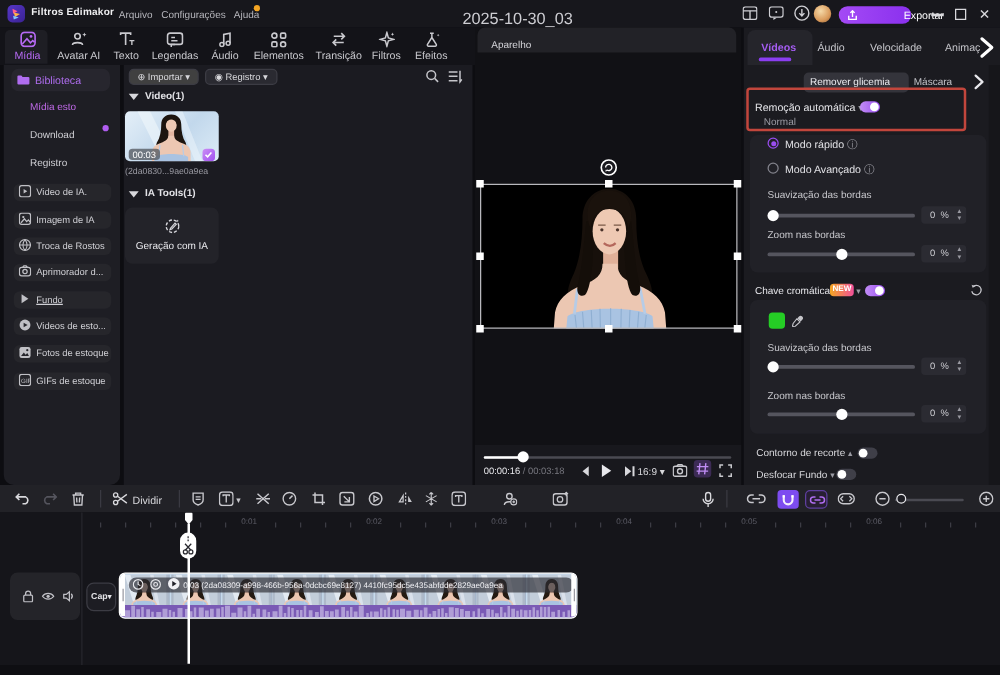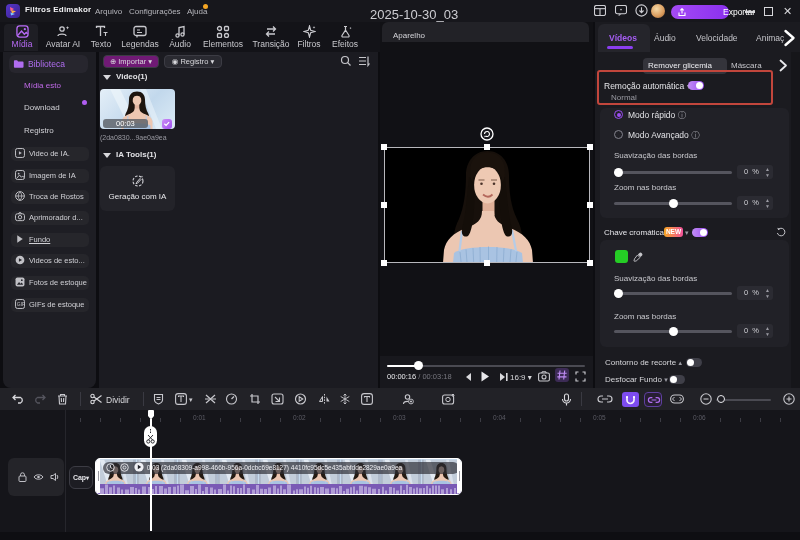--- a/index.html
+++ b/index.html
@@ -196,21 +196,21 @@
       <svg width="10" height="10" viewBox="0 0 11 11">
           <rect x="0.6" y="0.6" width="9.8" height="9.8" rx="2" fill="none" stroke="#c0c0c5" stroke-width="1.1"></rect>
           <text x="2" y="8" font-size="5.5" fill="#c0c0c5" font-family="Liberation Sans">GIF</text>
         </svg>GIFs de estoque
     </div>
   </div>
 
   <div class="abs" style="left:99px;top:52px;width:279px;height:336px;background:#1b1b21;"></div>
   <div id="media">
 
-    <div class="abs" style="left:103px;top:55px;width:56px;height:13px;background:#701a75;border:1px solid #3c3c44;border-radius:4px;color:#d8d8dc;font-size:7.5px;line-height:11px;text-align:center;">⊕ Importar ▾</div>
+    <div class="abs" style="left:103px;top:55px;width:56px;height:13px;background:#404040;border:1px solid #3c3c44;border-radius:4px;color:#d8d8dc;font-size:7.5px;line-height:11px;text-align:center;">⊕ Importar ▾</div>
     <div class="abs" style="left:164px;top:55px;width:58px;height:13px;background:#2a2a31;border:1px solid #3c3c44;border-radius:4px;color:#d8d8dc;font-size:7.5px;line-height:11px;text-align:center;">◉ Registro ▾</div>
     <svg class="abs" style="left:340px;top:55px;" width="12" height="12" viewBox="0 0 12 12">
         <circle cx="5" cy="5" r="3.5" fill="none" stroke="#c5c5ca" stroke-width="1.2"></circle>
         <line x1="7.7" y1="7.7" x2="10.5" y2="10.5" stroke="#c5c5ca" stroke-width="1.2"></line>
       </svg>
     <svg class="abs" style="left:358px;top:55px;" width="12" height="12" viewBox="0 0 12 12">
         <path d="M1 2.5 h7 M1 6 h7 M1 9.5 h7 M10 1.5 v9 l1.5 -2" fill="none" stroke="#c5c5ca" stroke-width="1.2"></path>
       </svg>
 
     <div class="abs" style="left:103px;top:75px;width:0;height:0;border-left:4px solid transparent;border-right:4px solid transparent;border-top:5px solid #d8d8dc;"></div>
@@ -222,21 +222,21 @@
         <path d="M40 0 L56 40 L62 40 L46 0 Z" fill="#eef6fb" opacity="0.5"></path>
 
         <path d="M37 2.5 C31.8 2.5 29 6 29 10.5 C29 16 28 21 25.5 25 C24.5 27.5 25 29.5 27.5 30 L46.5 30 C49 29.5 49.5 27.5 48.5 25 C46 21 45 16 45 10.5 C45 6 42.2 2.5 37 2.5 Z" fill="#1d150f"></path>
         <path d="M34.7 15 L39.3 15 L39.3 22 L34.7 22 Z" fill="#e3b59f"></path>
         <path d="M34.7 19.5 C34.7 22.5 31.5 24.3 27 26 C23.5 27.4 22 29.5 21.5 32.5 L21.5 40 L52.5 40 L52.5 32.5 C52 29.5 50.5 27.4 47 26 C42.5 24.3 39.3 22.5 39.3 19.5 Z" fill="#ecc7b2"></path>
         <path d="M23.5 36.5 C28 33.5 46 33.5 50.5 36.5 L50.5 40 L23.5 40 Z" fill="#a9c3e2"></path>
         <path d="M28 27 L27 36 M46 27 L47 36" stroke="#b6cce7" stroke-width="1"></path>
         <ellipse cx="37" cy="11" rx="4.4" ry="5.4" fill="#eec9b3"></ellipse>
         <path d="M37 3 C33.2 3 31.5 5.4 31.5 8.7 C31.5 10.1 31.8 11.2 32.2 12 C32.5 9.6 33.4 8 34.6 7.3 C36 6.4 38 6.4 39.4 7.3 C40.6 8 41.5 9.6 41.8 12 C42.2 11.2 42.5 10.1 42.5 8.7 C42.5 5.4 40.8 3 37 3 Z" fill="#1d150f"></path>
       </svg>
-      <div class="abs" style="left:3px;top:30px;background:rgba(88,93,100,0.8);color:#fff;font-size:7.5px;padding:0 13px;border-radius:3px;line-height:9px;">00:03</div>
+      <div class="abs" style="left:3px;top:30px;background:rgba(88,93,100,0.8);color:#fff;font-size:7.5px;padding:0 3px;border-radius:3px;line-height:9px;">00:03</div>
       <div class="abs" style="left:62px;top:30px;width:9.5px;height:9.5px;background:linear-gradient(135deg,#cb8df5,#a050f0);border-radius:3px;">
         <svg style="display:block;" width="9.5" height="9.5" viewBox="0 0 10 10">
             <path d="M2.5 5 L4.3 6.8 L7.5 3.2" fill="none" stroke="#fff" stroke-width="1.3"></path>
           </svg>
       </div>
     </div>
     <div class="abs" style="left:100px;top:134px;font-size:7px;color:#9a9aa2;">(2da0830...9ae0a9ea</div>
 
     <div class="abs" style="left:103px;top:153px;width:0;height:0;border-left:4px solid transparent;border-right:4px solid transparent;border-top:5px solid #d8d8dc;"></div>
     <div class="abs" style="left:116px;top:150px;font-size:8px;color:#e2e2e6;font-weight:bold;">IA Tools(1)</div>

